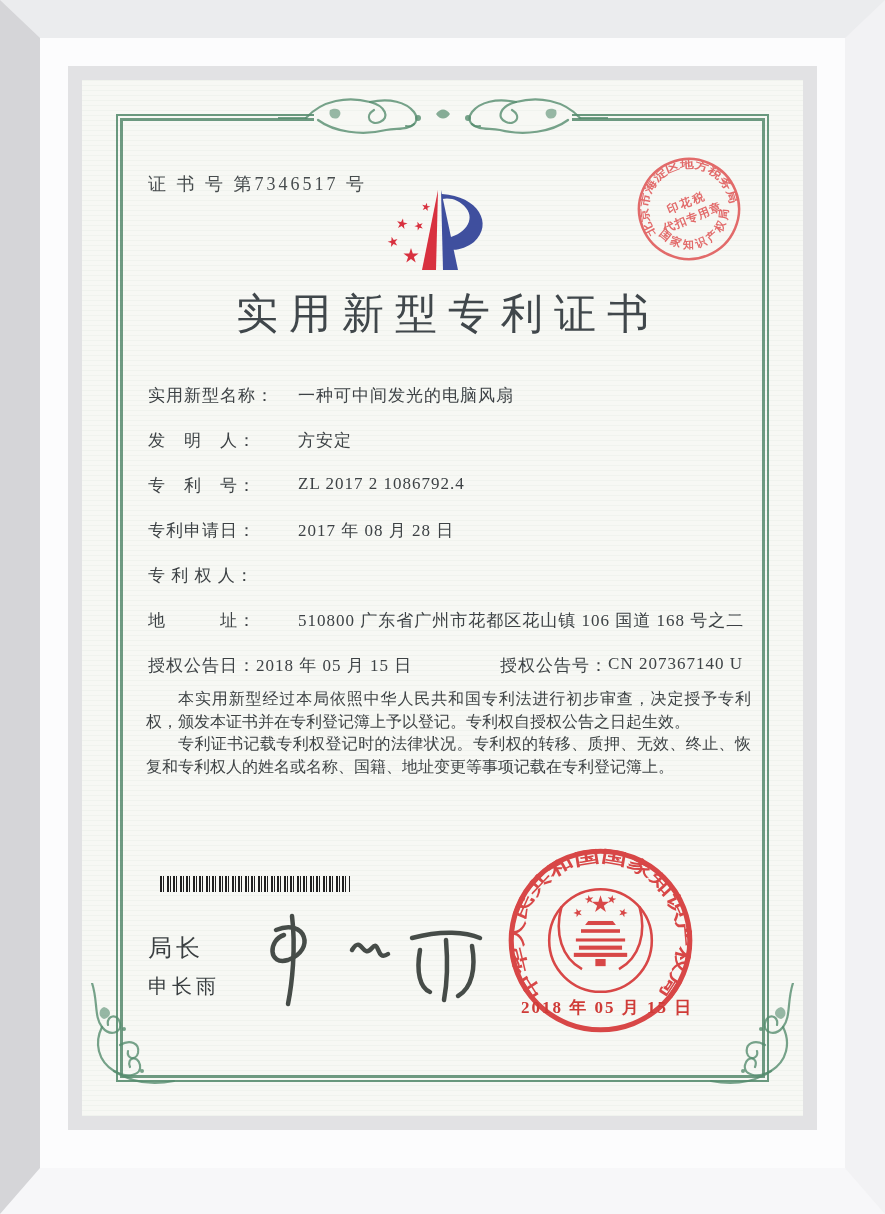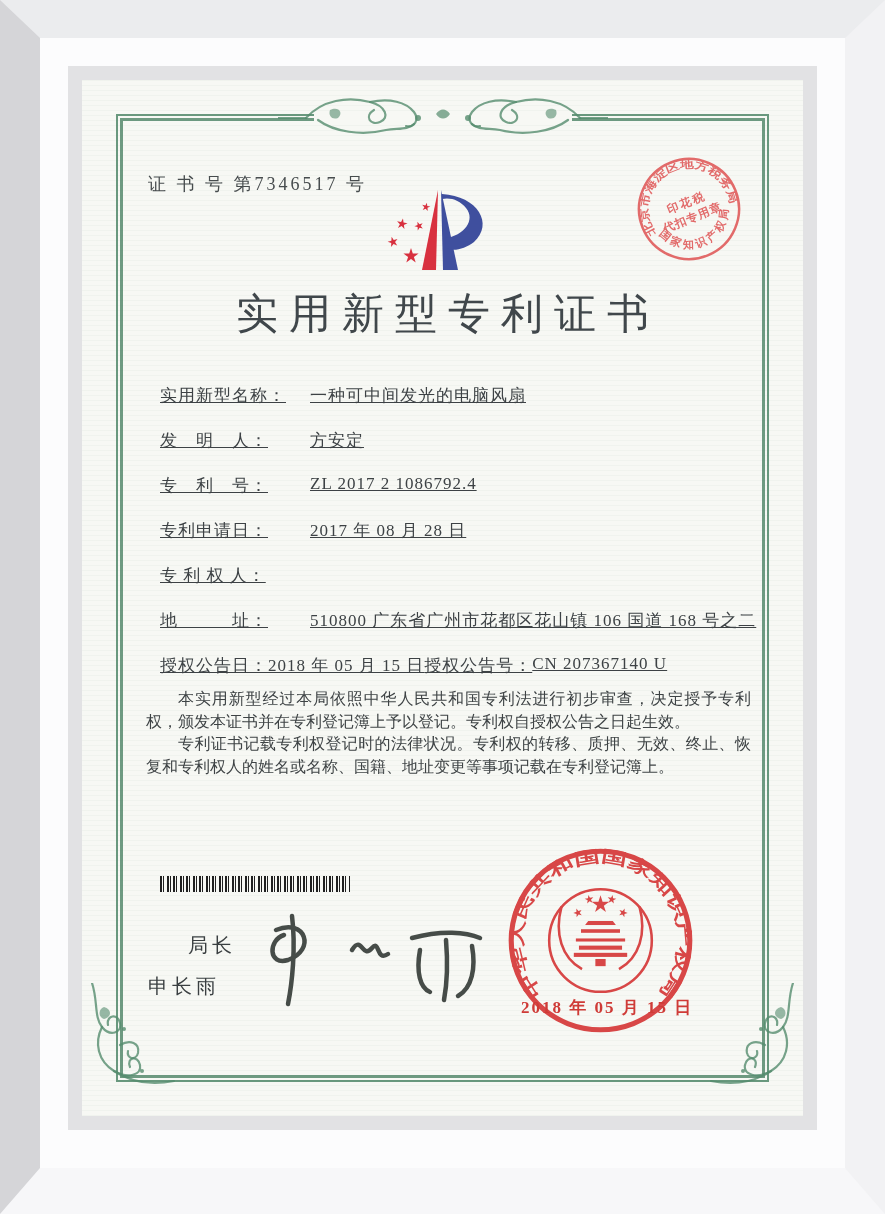--- a/index.html
+++ b/index.html
@@ -26,37 +26,37 @@
 
   .cert-no{position:absolute;left:66px;top:92px;font-size:18px;letter-spacing:3px;color:#474c4e;}
 
   .stamp-wrap{position:absolute;left:552px;top:74px;width:110px;height:110px;
               transform:rotate(-22deg);opacity:0.9;}
   .logo-wrap{position:absolute;left:298px;top:104px;width:124px;height:96px;}
 
   .doc-title{position:absolute;left:0;right:0;top:206px;text-align:center;
              font-size:42px;font-weight:400;letter-spacing:11px;color:#40474b;text-indent:11px;}
 
-  .fields{position:absolute;left:78px;right:60px;top:304px;font-size:17px;text-decoration:underline;}
+  .fields{position:absolute;left:66px;right:60px;top:304px;font-size:17px;}
   .frow{display:flex;height:24px;margin-bottom:21px;}
   .flabel{white-space:pre;width:150px;flex:none;letter-spacing:1px;}
   .fvalue{white-space:pre;letter-spacing:1px;}
-  .frow.grant{margin-bottom:12px;}
+  .frow.grant{justify-content:space-between;margin-bottom:12px;gap:28px;}
   .gpair{display:flex;white-space:pre;letter-spacing:1px;}
 
   .paras{position:absolute;left:64px;right:52px;top:608px;font-size:16px;
          line-height:22.5px;text-align:justify;color:#3e4345;font-family:Liberation Serif, serif;}
   .paras p{margin:0;text-indent:2em;}
 
   .barcode{position:absolute;left:78px;top:796px;width:190px;height:16px;
            background:repeating-linear-gradient(90deg,
              #202020 0 2px,#f7f8f4 2px 3px,#202020 3px 4px,#f7f8f4 4px 7px,
              #202020 7px 9px,#f7f8f4 9px 10px,#202020 10px 11px,#f7f8f4 11px 13px);}
 
-  .signer-title{position:absolute;left:66px;top:852px;font-size:20px;letter-spacing:4px;color:#3a3f41;margin-left:40px;}
+  .signer-title{position:absolute;left:66px;top:852px;font-size:24px;letter-spacing:4px;color:#3a3f41;}
   .signer-name{position:absolute;left:66px;top:893px;font-size:20px;letter-spacing:4px;color:#3a3f41;text-align:center;}
   .sig-wrap{position:absolute;left:168px;top:822px;width:235px;height:108px;}
 
   .seal-wrap{position:absolute;left:421px;top:763px;width:195px;height:195px;opacity:0.93;}
   .seal-date{position:absolute;left:425px;top:916px;width:200px;text-align:center;
              font-size:17px;letter-spacing:2px;color:#cf3b37;font-weight:600;}
 
   .footer{position:absolute;left:0;right:0;top:962px;text-align:center;
           font-size:15px;letter-spacing:2px;color:#45494b;}
 </style>

